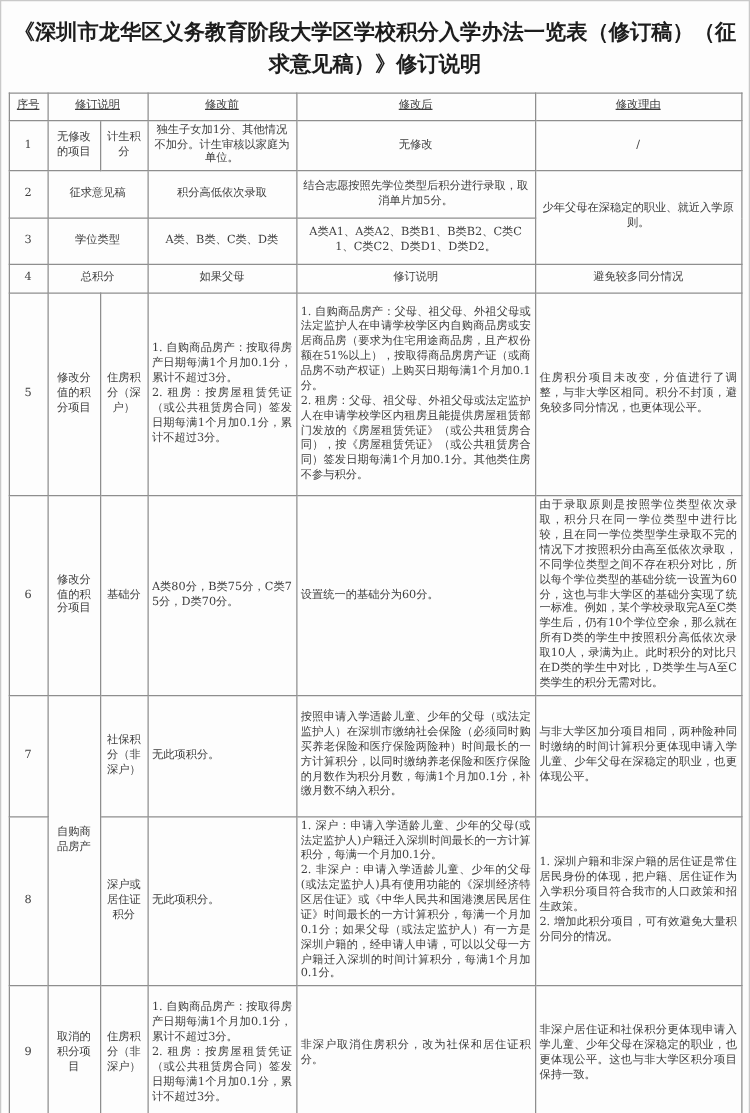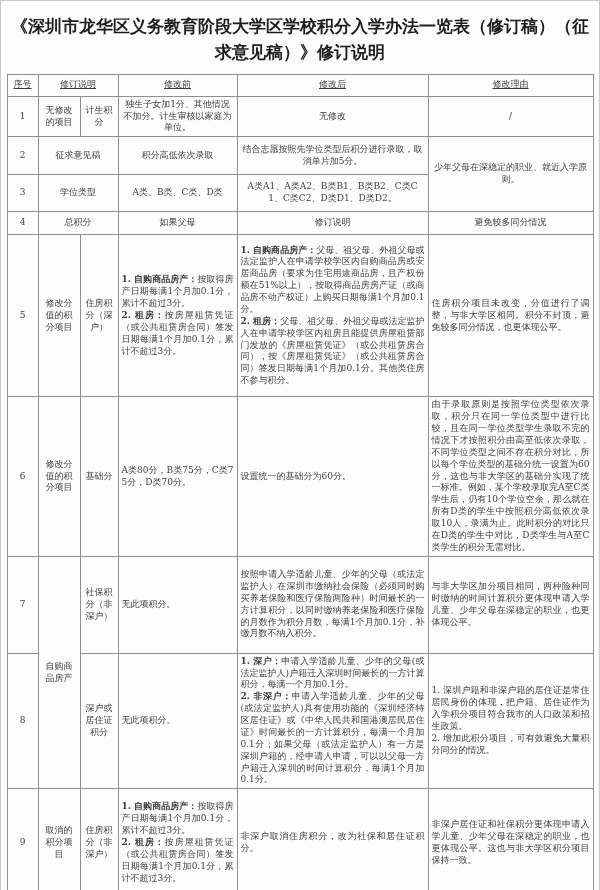--- a/index.html
+++ b/index.html
@@ -48,21 +48,21 @@
   .hdr  { height: 22px; }
   .r1 { height: 33px; }
   .r2 { height: 38px; }
   .r3 { height: 37px; }
   .r4 { height: 23px; }
   .r5 { height: 162px; }
   .r6 { height: 143px; }
   .r7 { height: 97px; }
   .r8 { height: 120px; }
   .r9 { height: 108px; }
-  b { font-weight: bold; }
+  b { font-weight: normal; }
 </style>
 </head>
 <body>
 
 <div class="page">
 
   <div class="doc-title">《深圳市龙华区义务教育阶段大学区学校积分入学办法一览表（修订稿）（征求意见稿）》修订说明</div>
 
   <table class="rev-table">
     <colgroup>

